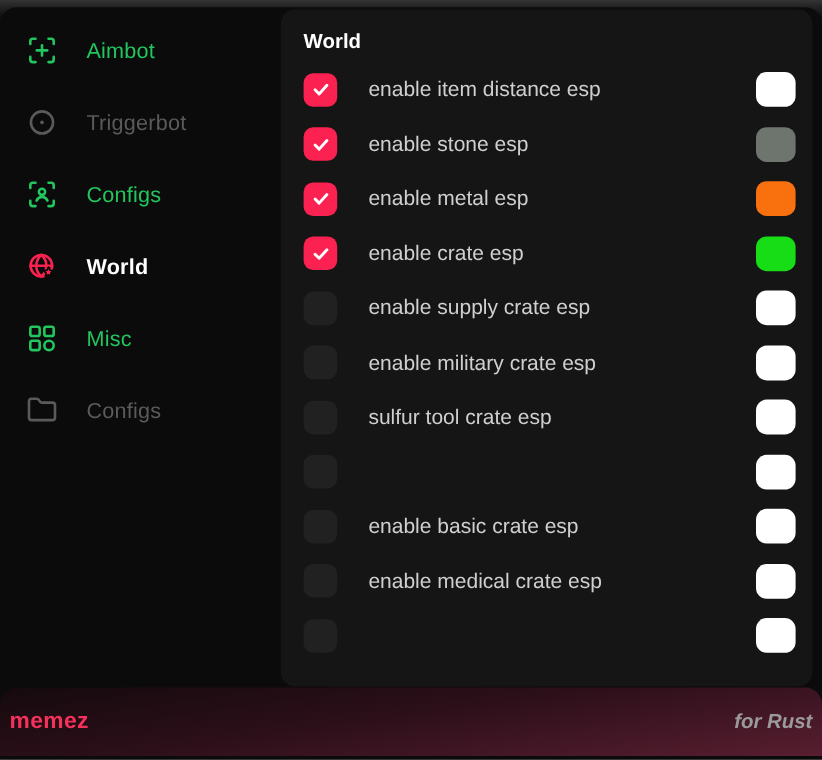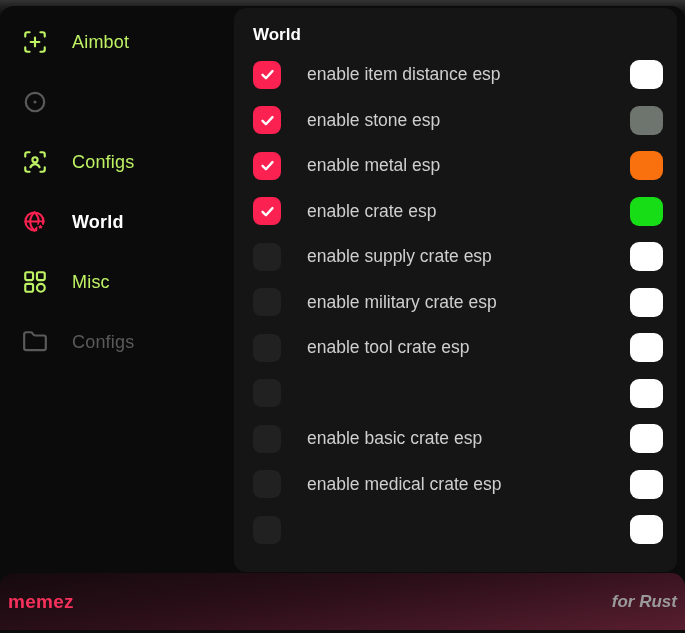--- a/index.html
+++ b/index.html
@@ -12,21 +12,21 @@
   .stage{
     position:absolute;top:6px;left:0;right:0;bottom:0;
     background:#0b0b0b;border-radius:14px 14px 0 0;overflow:hidden;
   }
   
   .sidebar{position:absolute;top:0;left:0;width:234px;bottom:62px;padding-top:6px;}
   .side-item{height:60px;display:flex;align-items:center;padding-left:22px;cursor:pointer;}
   .side-icon{width:26px;height:26px;flex:none;display:flex;align-items:center;justify-content:center;}
   .side-icon svg{width:100%;height:100%;stroke:currentColor;fill:none;stroke-width:2;stroke-linecap:round;stroke-linejoin:round;}
   .side-label{margin-left:24px;font-size:18px;letter-spacing:.2px;}
-  .side-item.normal{color:#bef264;}
+  .side-item.normal{color:#22c55e;}
   .side-item.dim{color:#5a5a5a;}
   .side-item.active{color:#ffffff;font-weight:700;}
   .side-item.active .side-icon{color:#fb2150;}
   
   .panel{
     position:absolute;left:234px;top:2px;width:443px;height:564px;
     background:#151515;border-radius:12px;overflow:hidden;
     padding:16px 0 0 19px;box-sizing:border-box;
   }
   .panel-title{margin:0 0 6px 0;font-size:17px;font-weight:600;color:#ffffff;line-height:22px;}
@@ -72,20 +72,21 @@
           </span>
     <span class="side-label">Aimbot</span>
   </div>
         <div class="side-item dim">
     <span class="side-icon">
             <svg viewBox="0 0 24 24">
               <circle cx="12" cy="12" r="8.5"></circle>
               <circle cx="12" cy="12" r="1.4" fill="currentColor" stroke="none"></circle>
             </svg>
           </span>
+    <span class="side-label">Triggerbot</span>
   </div>
         <div class="side-item normal">
     <span class="side-icon">
             <svg viewBox="0 0 24 24">
               <path d="M7 3H5a2 2 0 0 0-2 2v2"></path>
               <path d="M17 3h2a2 2 0 0 1 2 2v2"></path>
               <path d="M7 21H5a2 2 0 0 1-2-2v-2"></path>
               <path d="M17 21h2a2 2 0 0 0 2-2v-2"></path>
               <circle cx="12" cy="10" r="2.4"></circle>
               <path d="M7.8 16.8c.9-1.9 2.4-2.9 4.2-2.9s3.3 1 4.2 2.9"></path>
@@ -177,21 +178,21 @@
     <span class="checkbox">
       
     </span>
     <span class="row-label">enable military crate esp</span>
     <span class="swatch" style="background: rgb(255, 255, 255);"></span>
   </div>
         <div class="row">
     <span class="checkbox">
       
     </span>
-    <span class="row-label">enable tool crate esp</span>
+    <span class="row-label">sulfur tool crate esp</span>
     <span class="swatch" style="background: rgb(255, 255, 255);"></span>
   </div>
         <div class="row">
     <span class="checkbox">
       
     </span>
     <span class="swatch" style="background: rgb(255, 255, 255);"></span>
   </div>
         <div class="row">
     <span class="checkbox">

